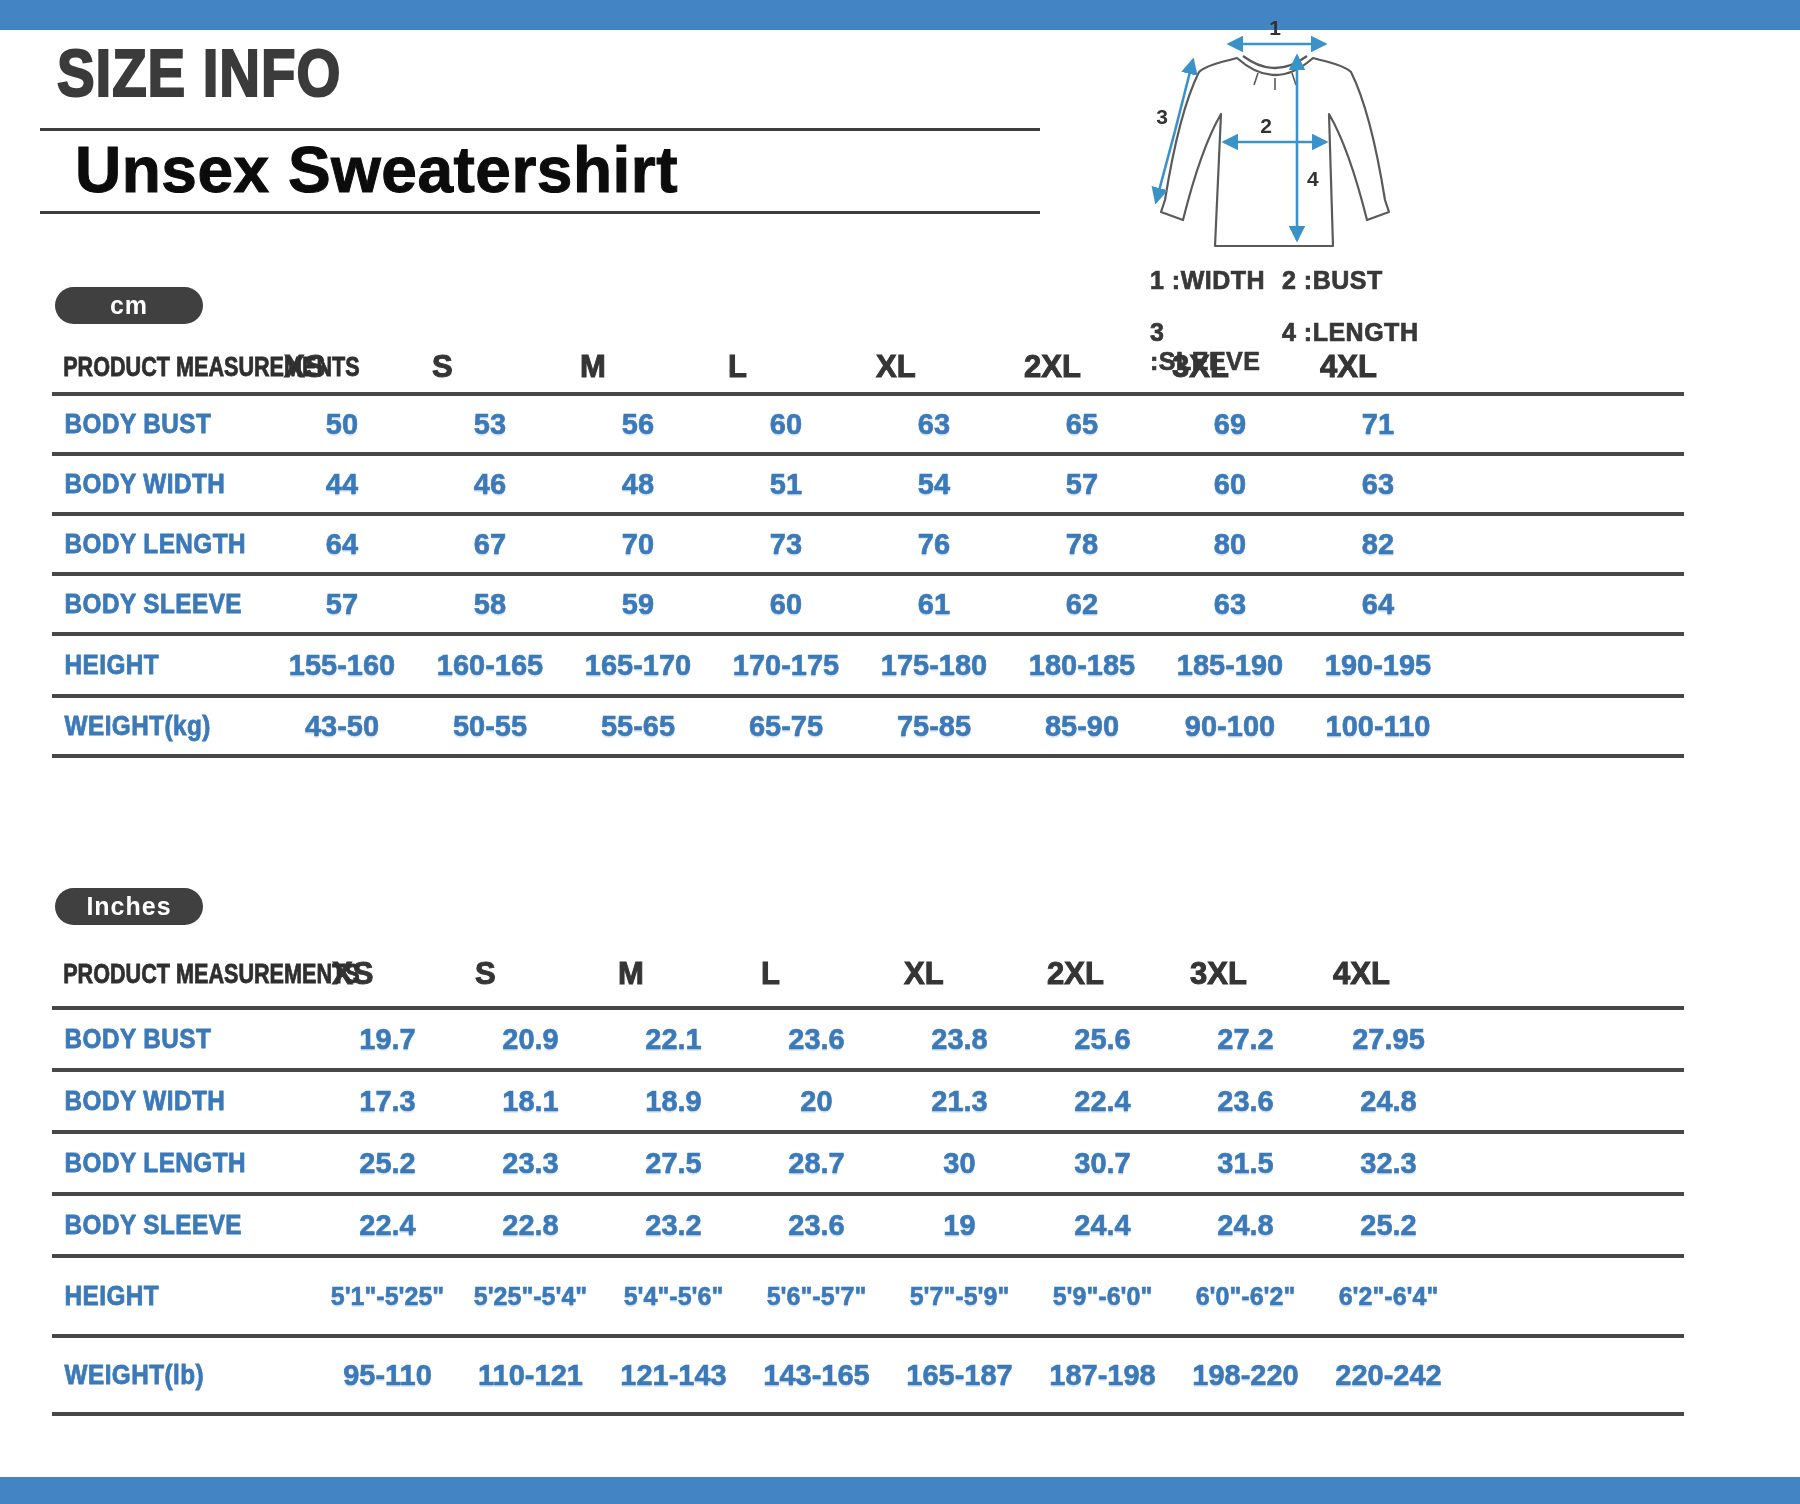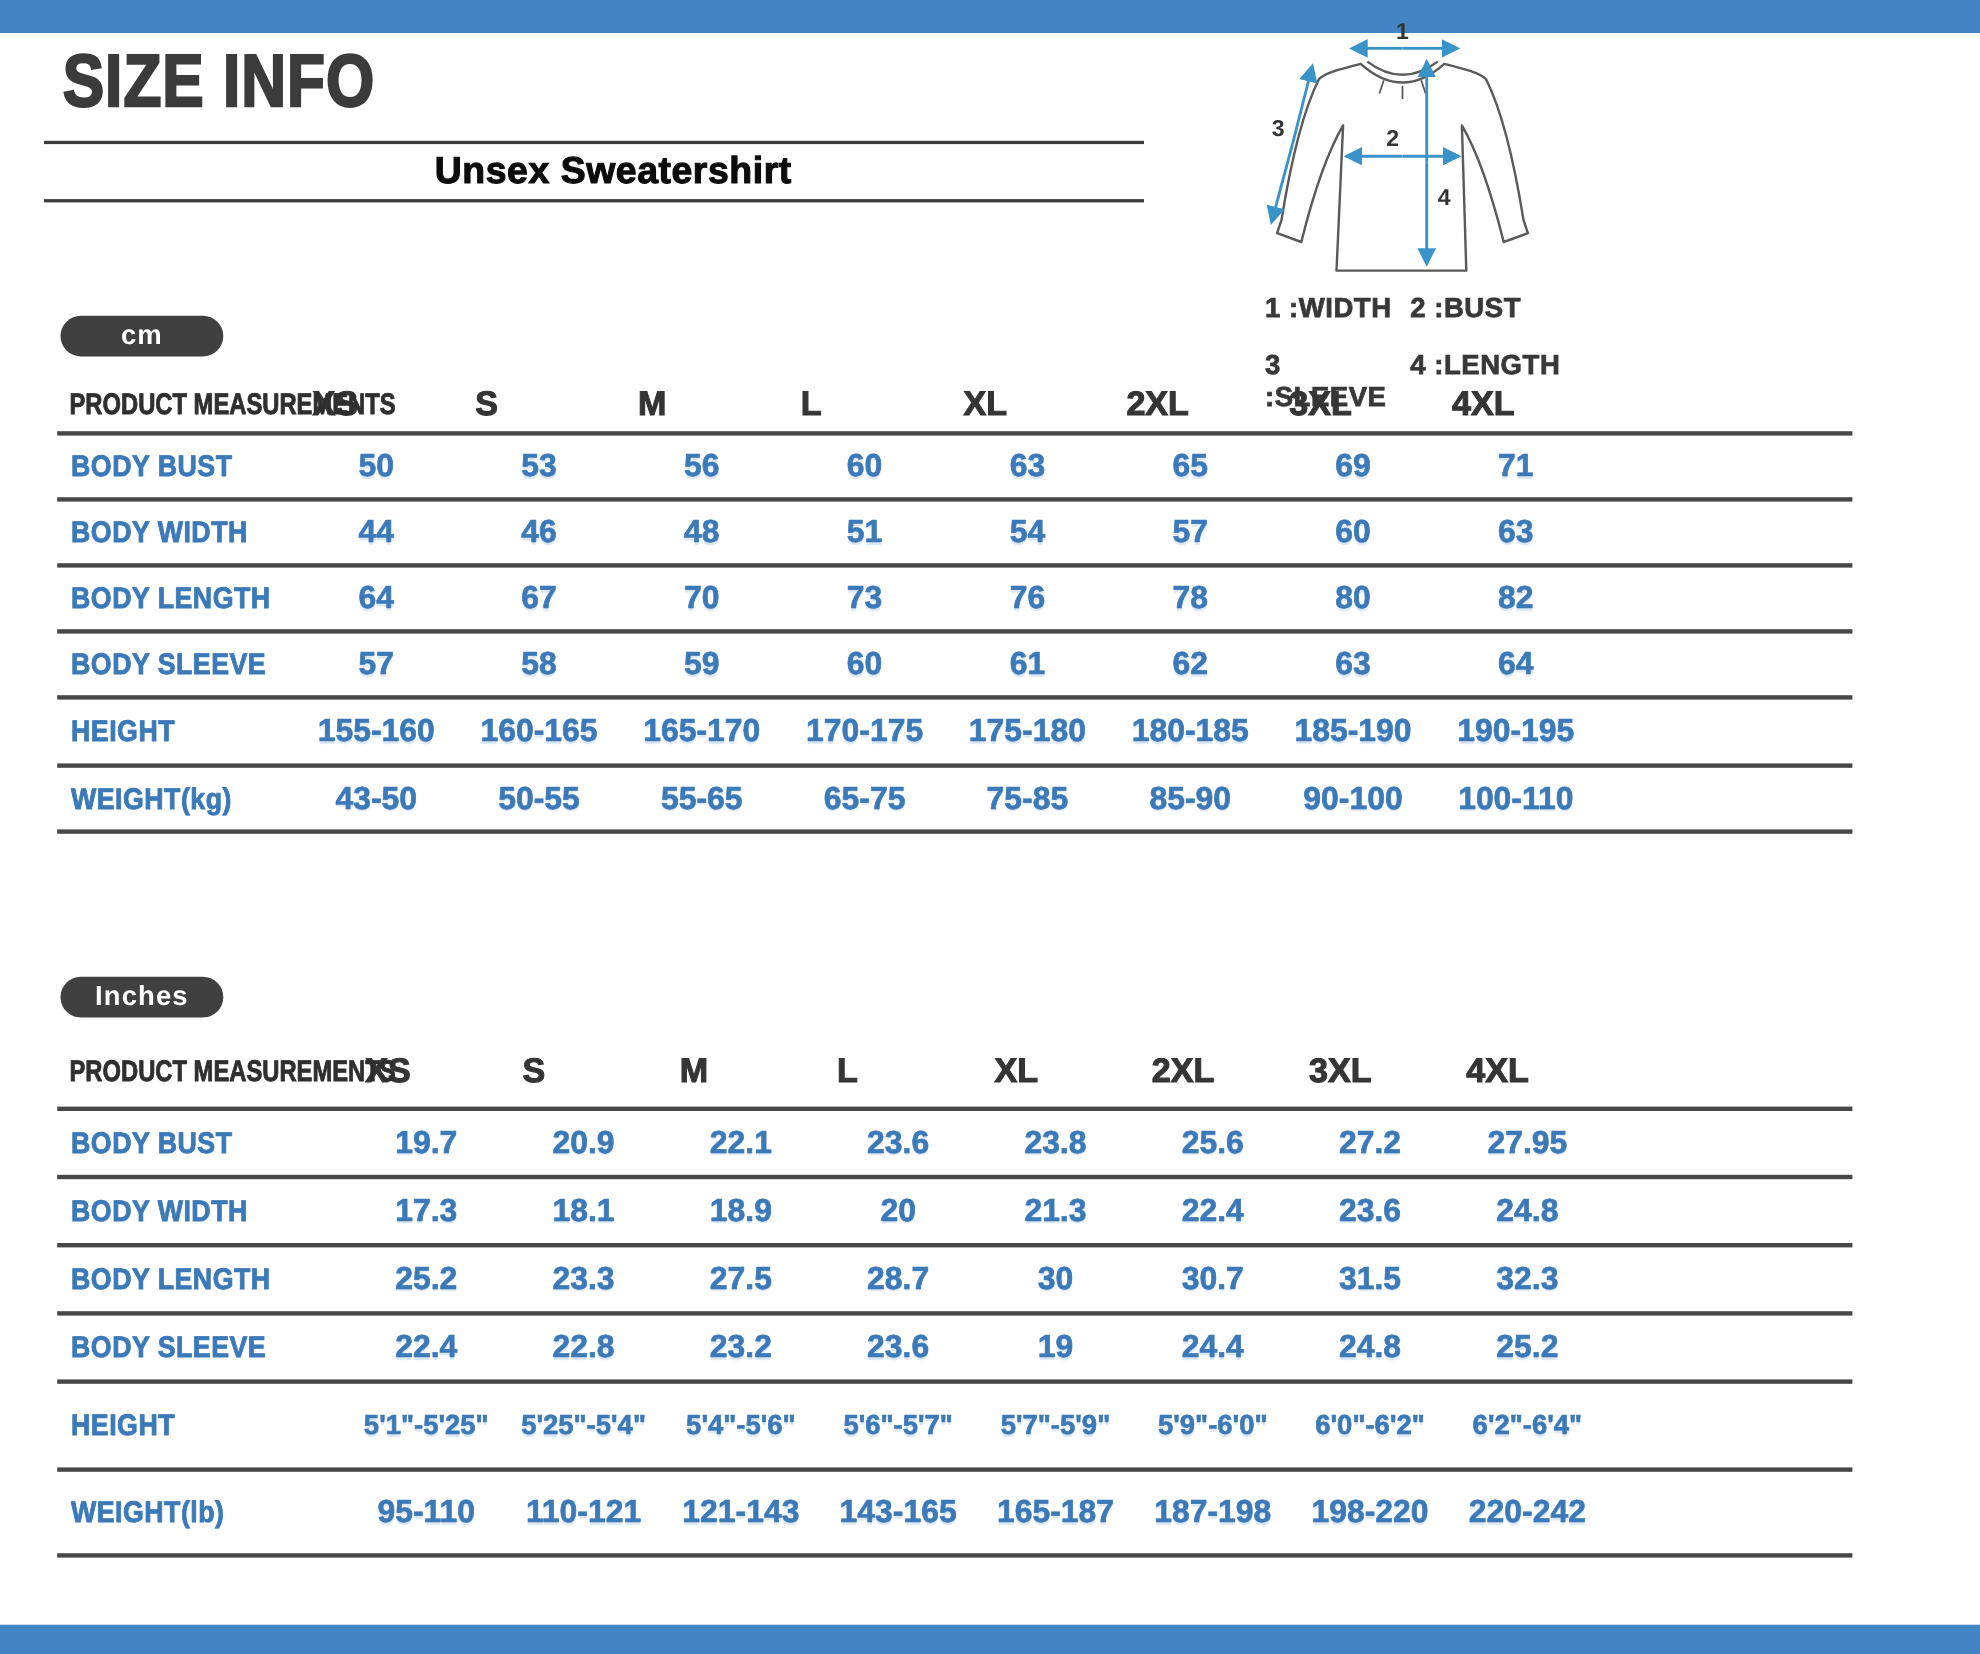--- a/index.html
+++ b/index.html
@@ -18,22 +18,22 @@
     letter-spacing:1px;line-height:1;
     transform:scale(0.94,1.12);transform-origin:left top;
     -webkit-text-stroke:2px #3b3b3b;
   }
   #subtitle-box{
     position:absolute;left:40px;top:128px;width:1000px;
     border-top:3px solid #3e3e3e;border-bottom:3px solid #3e3e3e;
     padding:7px 0 9px 35px;box-sizing:border-box;
   }
   #subtitle-text{
-    font-size:34px;font-weight:bold;color:#0c0c0c;line-height:1;
-    -webkit-text-stroke:1px #0c0c0c;letter-spacing:0.5px;text-align:center;
+    font-size:64px;font-weight:bold;color:#0c0c0c;line-height:1;
+    -webkit-text-stroke:1px #0c0c0c;letter-spacing:0.5px;
   }
 
   
   #diagram{position:absolute;left:1125px;top:14px;width:300px;height:266px;}
   #diagram-legend{
     position:absolute;left:1150px;top:266px;
     display:grid;grid-template-columns:132px auto;row-gap:23px;
     font-size:25px;font-weight:bold;color:#383838;
     -webkit-text-stroke:0.7px #383838;letter-spacing:0.5px;
   }

